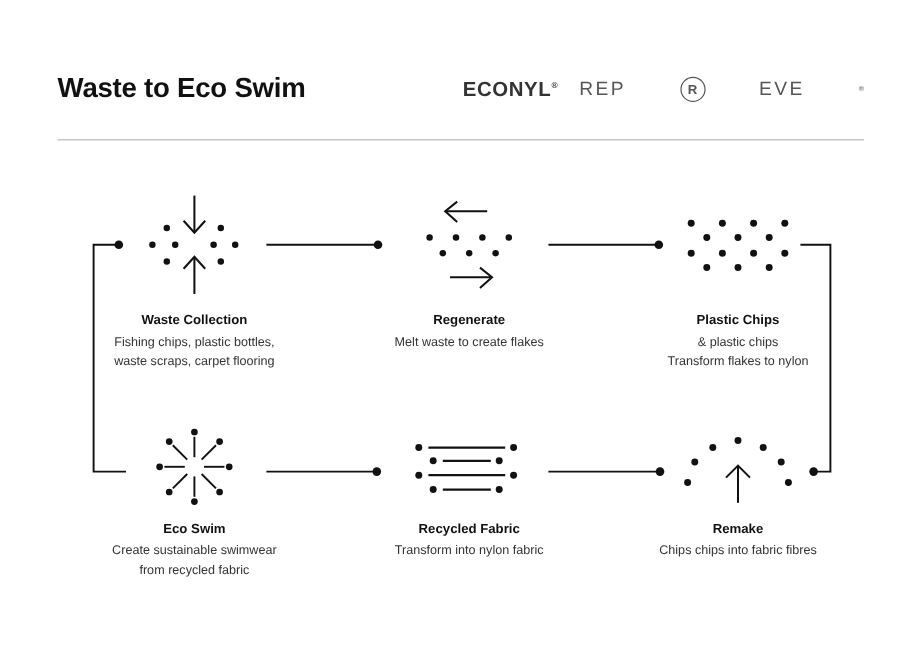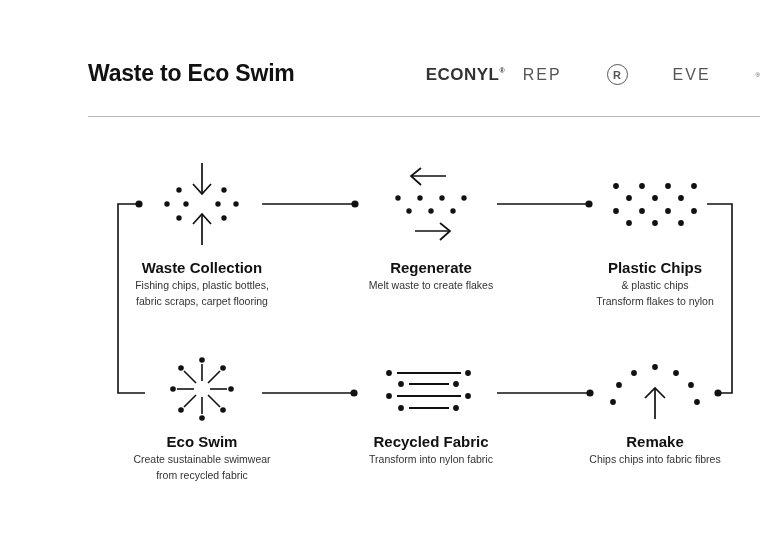--- a/index.html
+++ b/index.html
@@ -5,21 +5,21 @@
 <style>
   html,body{margin:0;padding:0;}
   body{
     width:768px;height:557px;
     background:#ffffff;
     font-family:"Liberation Sans","DejaVu Sans",sans-serif;
     color:#1a1a1a;
     overflow:hidden;
     position:relative;
   }
-  .page{position:absolute;inset:0;margin-left:40px;}
+  .page{position:absolute;inset:0;}
 
   
   .header{
     position:absolute;left:48px;top:58px;width:672px;height:58px;
   }
   .title{
     position:absolute;left:0;top:0;
     font-size:23px;font-weight:bold;letter-spacing:-0.2px;
     color:#111111;line-height:30px;
     white-space:nowrap;
@@ -57,21 +57,21 @@
 
   
   .canvas{position:absolute;left:0;top:0;width:768px;height:557px;}
   .canvas svg{position:absolute;left:0;top:0;}
 
   
   .node-cap{
     position:absolute;text-align:center;
   }
   .node-title{
-    font-size:15px;font-weight:bold;color:#111111;
+    font-size:11px;font-weight:bold;color:#111111;
     line-height:15px;margin:0 0 2px 0;white-space:nowrap;
   }
   .node-desc{
     font-size:10.5px;color:#333333;line-height:16px;
   }
 </style>
 </head>
 <body>
 
 <div class="page">
@@ -233,21 +233,21 @@
           <circle cx="183" cy="368" r="2.8" stroke="none"></circle>
           <circle cx="141" cy="410" r="2.8" stroke="none"></circle>
         </g>
 
       </g>
     </svg>
 
     <div class="node-cap" style="left:62px;top:260px;width:200px;">
       <div class="node-title">Waste Collection</div>
       <div class="node-desc">Fishing chips, plastic bottles,</div>
-      <div class="node-desc">fabric scraps, carpet flooring</div>
+      <div class="node-desc">waste scraps, carpet flooring</div>
     </div>
 
     <div class="node-cap" style="left:291px;top:260px;width:200px;">
       <div class="node-title">Regenerate</div>
       <div class="node-desc">Melt waste to create flakes</div>
     </div>
 
     <div class="node-cap" style="left:515px;top:260px;width:200px;">
       <div class="node-title">Plastic Chips</div>
       <div class="node-desc">&amp; plastic chips</div>

